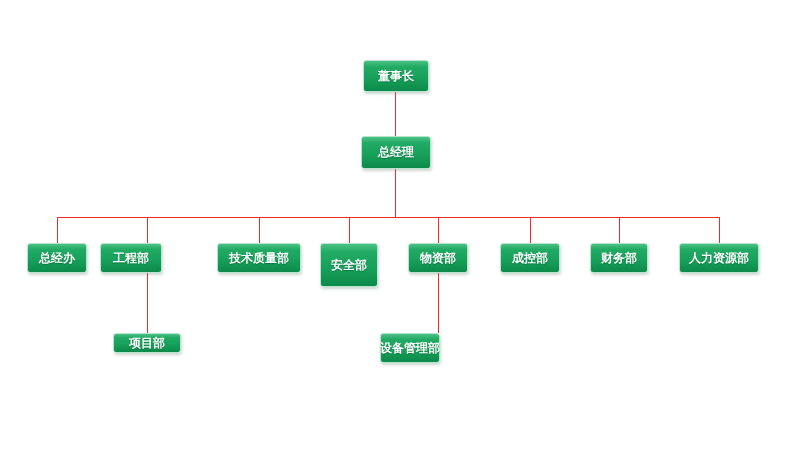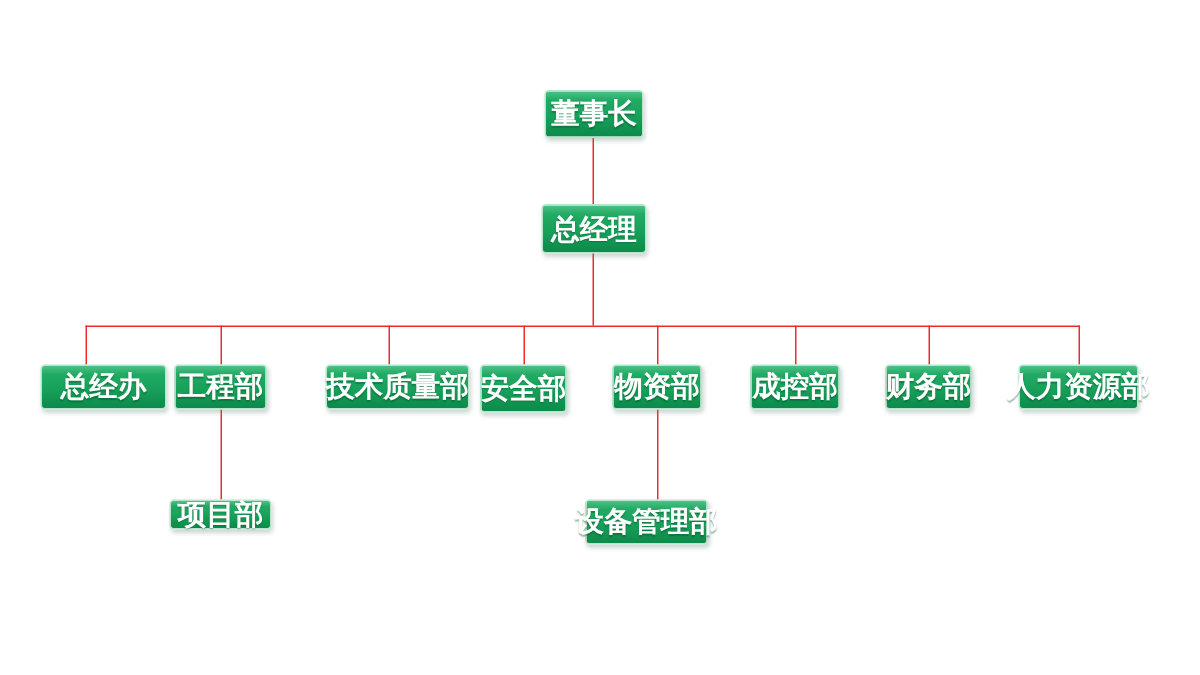--- a/index.html
+++ b/index.html
@@ -21,21 +21,21 @@
   }
   .node{
     position:absolute;
     display:flex;align-items:center;justify-content:center;
     background:linear-gradient(180deg,var(--node-green-top) 0%,#21aa63 20%,var(--node-green-mid) 55%,var(--node-green-bottom) 100%);
     border:1px solid var(--node-border);
     border-radius:3px;
     box-shadow:1px 2px 3px rgba(110,140,125,0.35);
     color:var(--node-text);
     font-weight:bold;
-    font-size:19px;
+    font-size:12px;
     white-space:nowrap;
     text-shadow:0 1px 1px rgba(0,70,35,0.4);
     box-sizing:border-box;
   }
   .vline{position:absolute;width:1px;background:var(--connector);}
   .hline{position:absolute;height:1px;background:var(--connector);}
 </style>
 </head>
 <body>
 
@@ -58,45 +58,45 @@
   <div class="vline" style="left:438px;top:273px;height:60px"></div>
 
   <div class="node" style="left:363px;top:60px;width:66px;height:32px">
     <span>董事长</span>
   </div>
 
   <div class="node" style="left:361px;top:136px;width:70px;height:33px">
     <span>总经理</span>
   </div>
 
-  <div class="node" style="left:27px;top:243px;width:84px;height:30px">
+  <div class="node" style="left:27px;top:243px;width:60px;height:30px">
     <span>总经办</span>
   </div>
-  <div class="node" style="left:116px;top:243px;width:62px;height:30px">
+  <div class="node" style="left:100px;top:243px;width:62px;height:30px">
     <span>工程部</span>
   </div>
-  <div class="node" style="left:217px;top:243px;width:96px;height:30px">
+  <div class="node" style="left:217px;top:243px;width:84px;height:30px">
     <span>技术质量部</span>
   </div>
-  <div class="node" style="left:320px;top:243px;width:58px;height:32px">
+  <div class="node" style="left:320px;top:243px;width:58px;height:44px">
     <span>安全部</span>
   </div>
   <div class="node" style="left:408px;top:243px;width:60px;height:30px">
     <span>物资部</span>
   </div>
   <div class="node" style="left:500px;top:243px;width:60px;height:30px">
     <span>成控部</span>
   </div>
   <div class="node" style="left:590px;top:243px;width:58px;height:30px">
     <span>财务部</span>
   </div>
   <div class="node" style="left:679px;top:243px;width:80px;height:30px">
     <span>人力资源部</span>
   </div>
 
   <div class="node" style="left:113px;top:333px;width:68px;height:20px">
     <span>项目部</span>
   </div>
-  <div class="node" style="left:390px;top:333px;width:82px;height:30px">
+  <div class="node" style="left:380px;top:333px;width:60px;height:30px">
     <span>设备管理部</span>
   </div>
 
 </div>
 
 </body></html>

